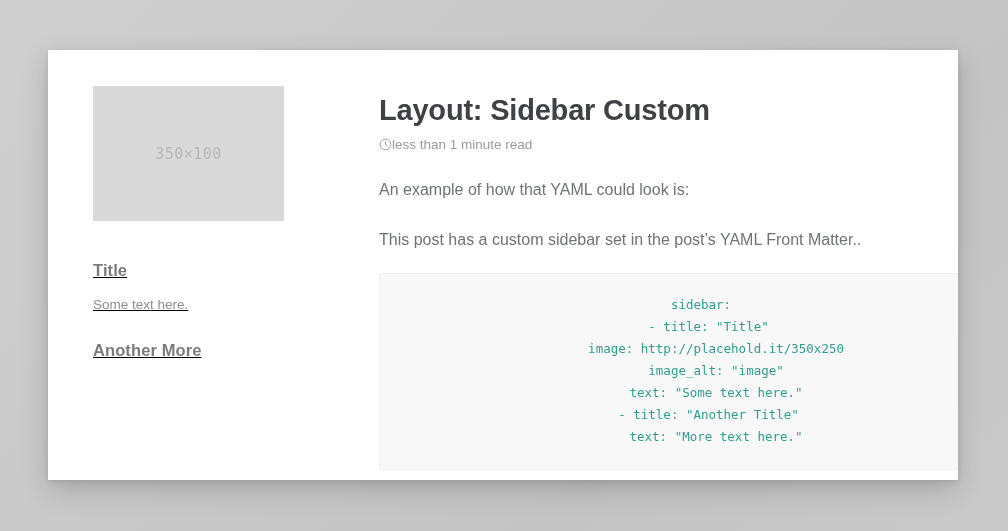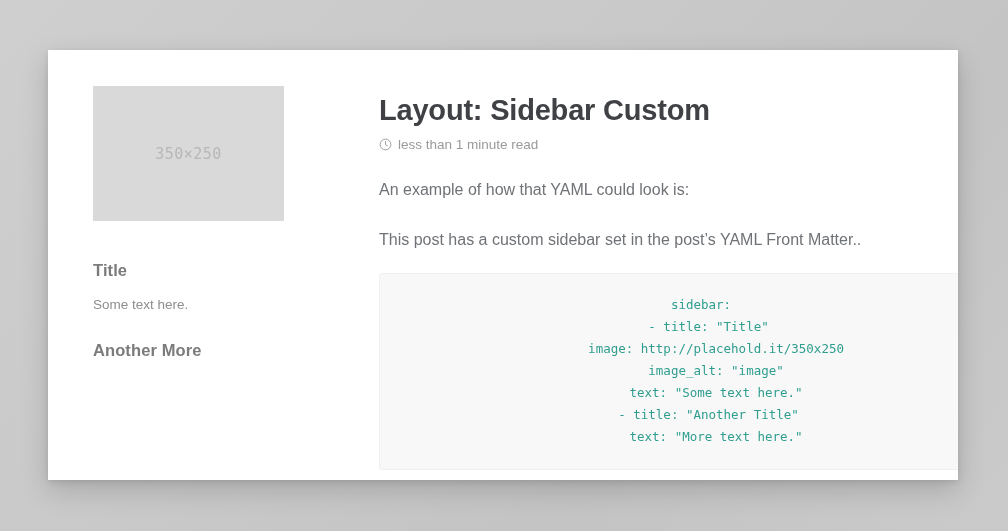--- a/index.html
+++ b/index.html
@@ -52,21 +52,21 @@
   }
 
   .sidebar-figure-label {
     font-family: "DejaVu Sans Mono", monospace;
     font-size: 15px;
     letter-spacing: 0.5px;
     color: #b7b7b7;
     user-select: none;
   }
 
-  .sidebar-block { margin-bottom: 26px; }
+  .sidebar-block { margin-bottom: 26px; text-decoration: underline; }
 
   .sidebar-title {
     font-size: 16.5px;
     font-weight: bold;
     color: #7b7b7b;
     letter-spacing: 0.1px;
     margin-bottom: 15px;
   }
 
   .sidebar-text {
@@ -88,21 +88,21 @@
     font-weight: bold;
     color: #3f4145;
     letter-spacing: -0.2px;
     line-height: 1.15;
     margin-bottom: 10px;
   }
 
   #post-meta {
     display: flex;
     align-items: center;
-    gap: 6px;
+    gap: 0;
     font-size: 13.5px;
     color: #9a9a9a;
     margin-bottom: 26px;
   }
 
   .clock-icon {
     display: inline-block;
     width: 13px;
     height: 13px;
     flex: 0 0 13px;
@@ -140,21 +140,21 @@
 </style>
 </head>
 <body>
 
 <div id="page-card">
   <div id="layout">
 
     <aside id="sidebar">
 
       <div class="sidebar-figure">
-        <span class="sidebar-figure-label">350×250</span>
+        <span class="sidebar-figure-label">350×100</span>
       </div>
 
       <div class="sidebar-block">
         <h3 class="sidebar-title">Title</h3>
         <p class="sidebar-text">Some text here.</p>
       </div>
 
       <div class="sidebar-block">
         <h3 class="sidebar-title">Another More</h3>
       </div>

